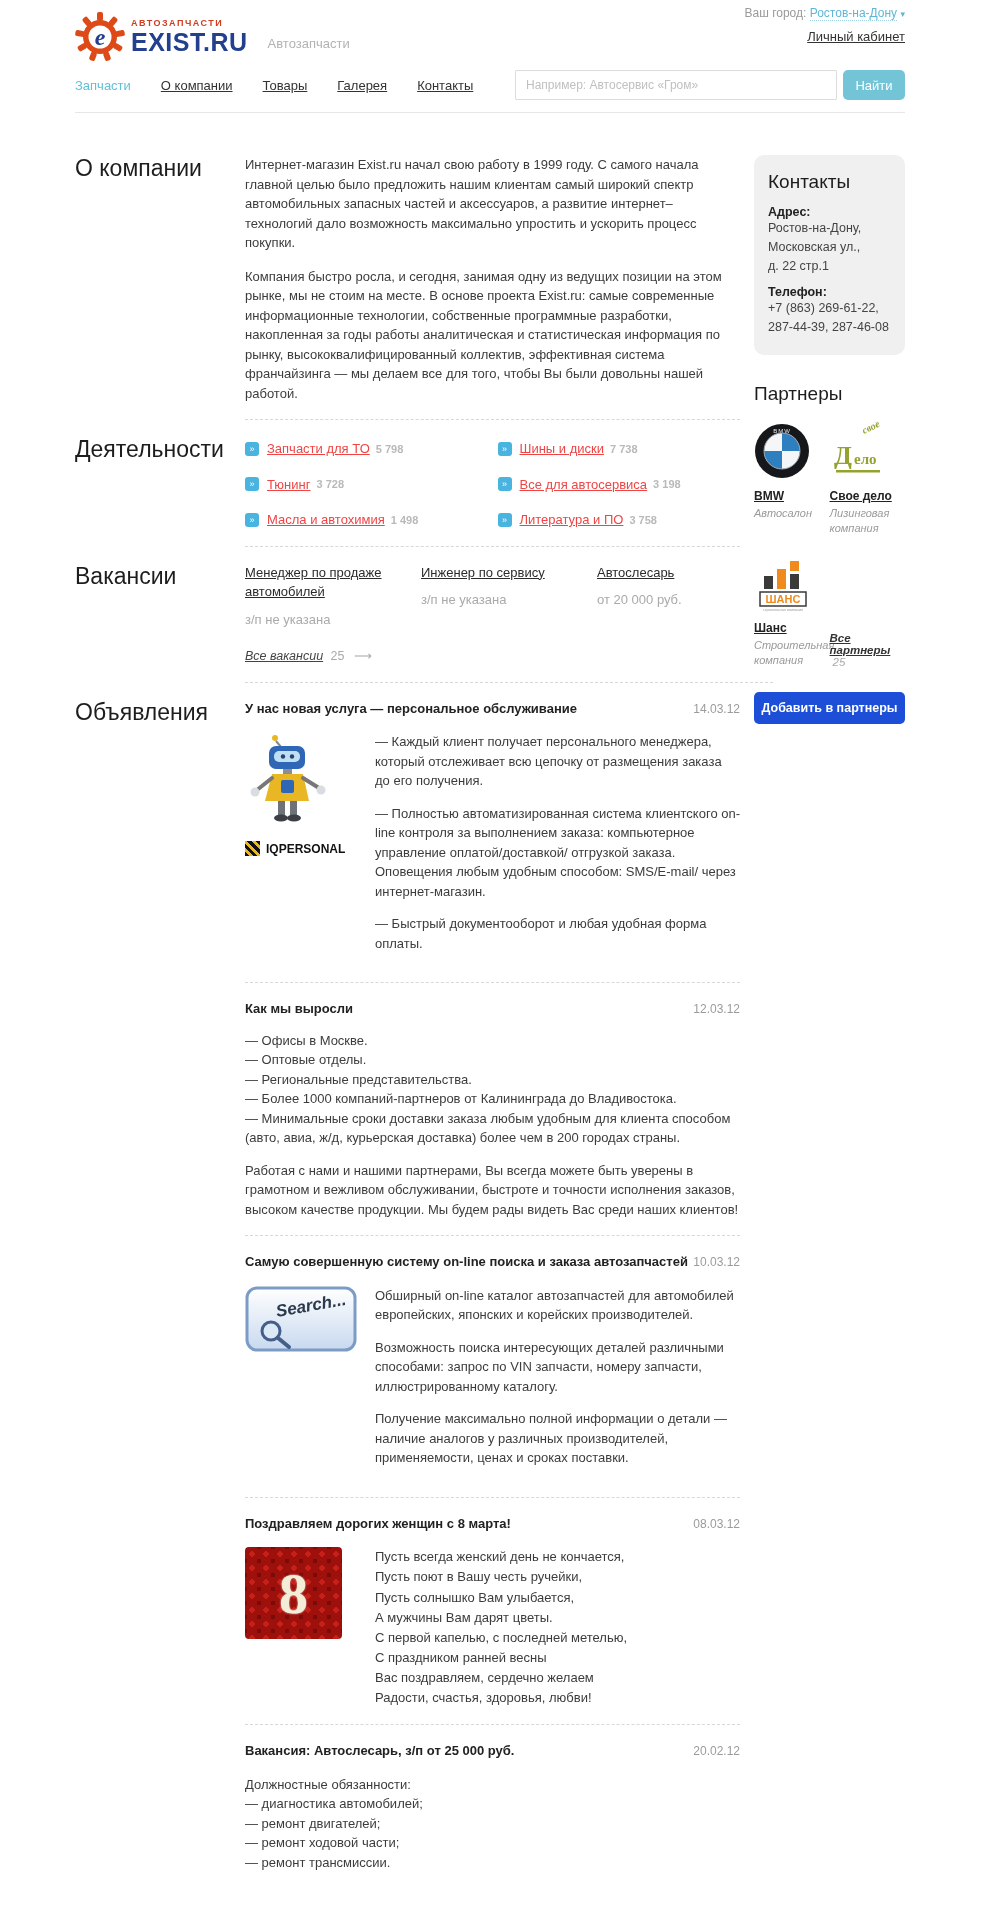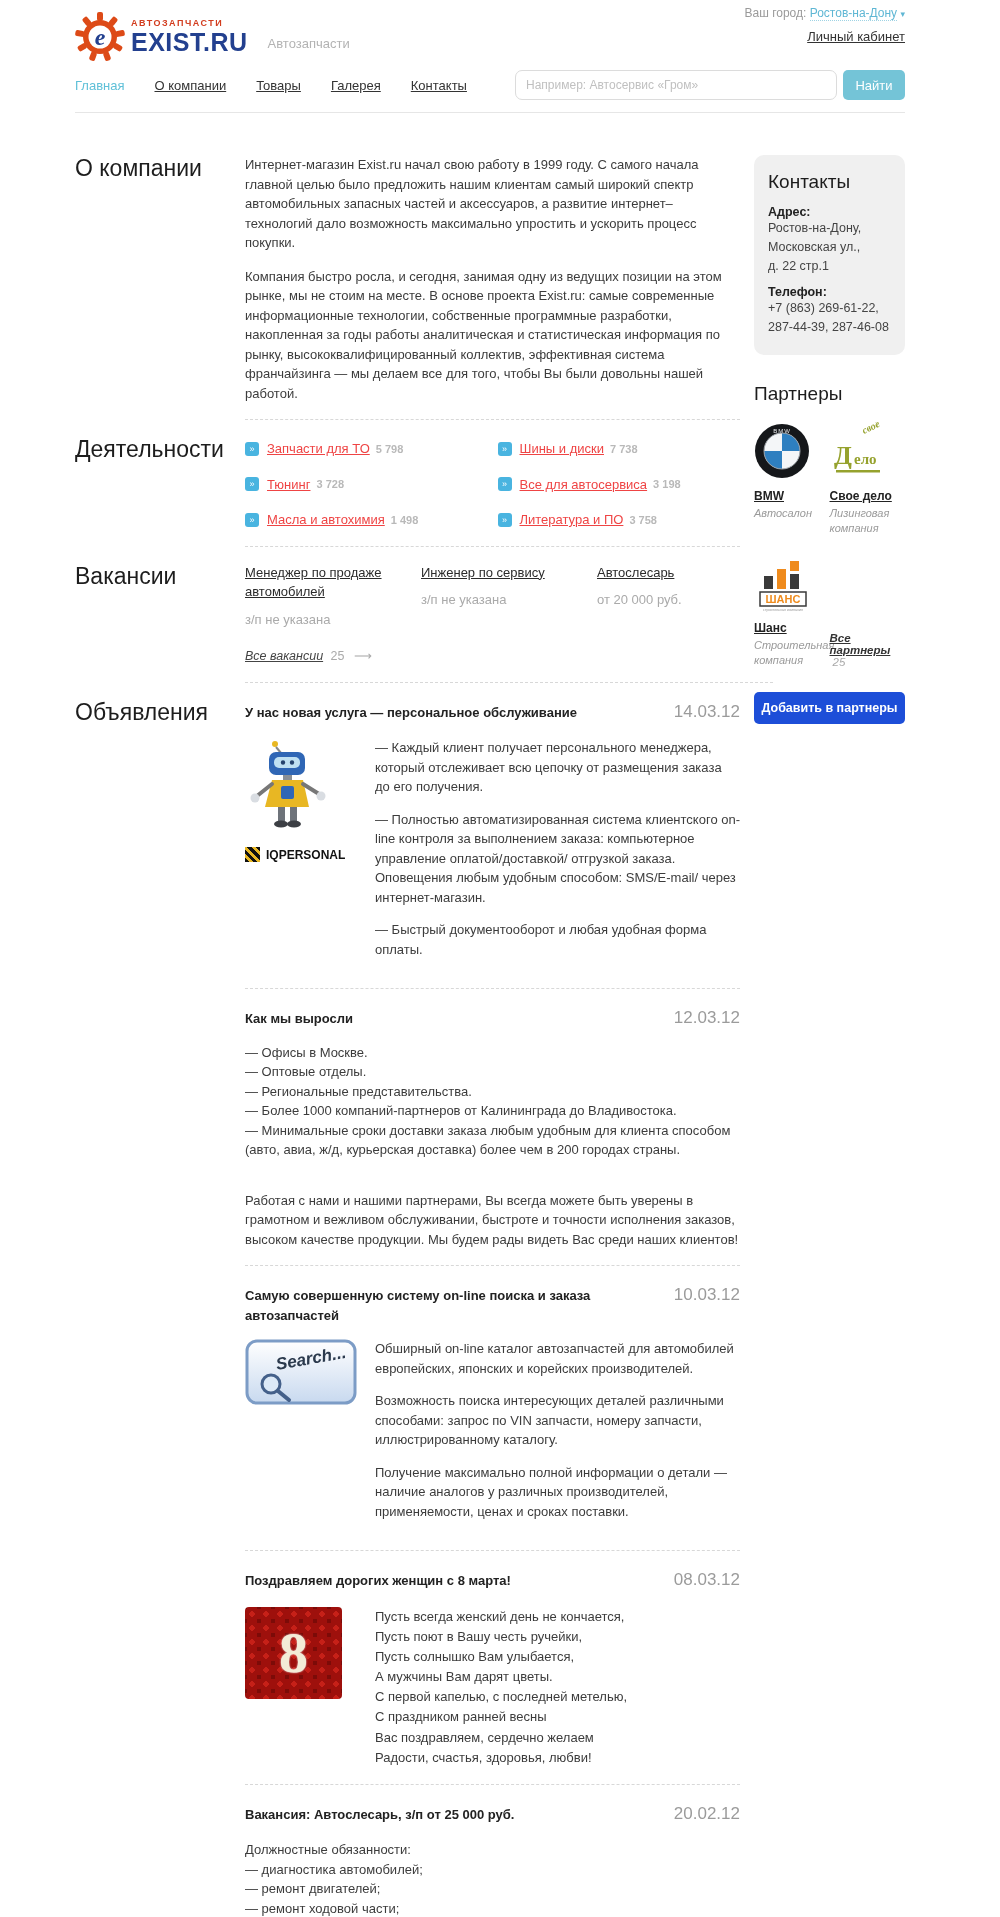--- a/index.html
+++ b/index.html
@@ -14,21 +14,21 @@
   .logo-row{display:flex;align-items:center;height:62px;}
   .logo{display:flex;align-items:center;cursor:pointer;}
   .logo-text{margin-left:6px;line-height:1;}
   .logo-top{color:#d23c1e;font-size:9px;font-weight:bold;letter-spacing:1.5px;}
   .logo-main{color:#23408f;font-size:25px;font-weight:bold;letter-spacing:.5px;margin-top:2px;}
   .tagline{color:#b3b3b3;font-size:13px;margin-left:20px;margin-top:12px;}
   .nav-row{display:flex;align-items:center;margin-top:2px;padding-bottom:12px;border-bottom:1px solid #e6e6e6;}
   .nav-link{font-size:13px;color:#333;text-decoration:underline;margin-right:30px;cursor:pointer;}
   .nav-link.active{color:#5fc0d8;text-decoration:none;}
   .search-box{margin-left:auto;display:flex;align-items:center;}
-  .search-input{width:300px;height:28px;border:1px solid #dcdcdc;border-radius:7px;padding:0 10px;font-size:12px;color:#555;font-family:"Liberation Sans",sans-serif;}
+  .search-input{width:300px;height:28px;border:1px solid #dcdcdc;border-radius:1px;padding:0 10px;font-size:12px;color:#555;font-family:"Liberation Sans",sans-serif;}
   .search-input::placeholder{color:#c0c0c0;}
   .search-btn{margin-left:6px;width:62px;height:30px;border:none;border-radius:5px;background:#74c4d7;color:#fff;font-size:13px;cursor:pointer;font-family:"Liberation Sans",sans-serif;}
   
   .content{display:flex;padding:26px 95px 0 75px;}
   .main-col{width:665px;}
   .sidebar{width:151px;margin-left:14px;flex-shrink:0;}
   .sec{display:flex;}
   .sec-label{width:170px;flex-shrink:0;font-size:23px;color:#1d1d1d;padding-top:0;}
   .sec-body{flex:1;font-size:13px;color:#3c3c3c;line-height:1.5;}
   .sec-body p{margin:0 0 14px;}
@@ -44,21 +44,21 @@
   .vac-col{width:168px;margin-right:8px;}
   .vac-title{color:#2b2b2b;text-decoration:underline;cursor:pointer;line-height:1.4;}
   .vac-salary{color:#aaa;margin-top:8px;}
   .vac-all{margin-top:18px;font-size:12.5px;}
   .vac-all-link{font-style:italic;text-decoration:underline;color:#444;cursor:pointer;}
   .vac-all-count{color:#aaa;margin-left:4px;}
   .vac-arrow{color:#aaa;margin-left:6px;}
   
   .ann-head{display:flex;justify-content:space-between;align-items:baseline;}
   .ann-title{font-weight:bold;color:#222;}
-  .ann-date{color:#9b9b9b;font-size:17px;}
+  .ann-date{color:#9b9b9b;font-size:12px;}
   .ann-flex{display:flex;margin-top:14px;}
   .ann-media{width:130px;flex-shrink:0;}
   .ann-text{flex:1;}
   .ann-text p{margin:0 0 13px;}
   .ann-lines div{margin:0;}
   .iq-caption{display:flex;align-items:center;margin-top:10px;}
   .iq-stripe{width:15px;height:15px;margin-right:6px;background:repeating-linear-gradient(45deg,#111 0 3px,#e8b723 3px 6px);}
   .iq-text{font-weight:bold;font-size:12px;color:#111;}
   .march-img{width:97px;height:92px;border-radius:4px;background-color:#9e100c;background-image:radial-gradient(#c62018 26%,transparent 27%),radial-gradient(#7c0b08 22%,transparent 23%);background-size:14px 14px;background-position:0 0,7px 7px;display:flex;align-items:center;justify-content:center;}
   .march-eight{font-family:"Liberation Serif",serif;font-weight:bold;font-size:58px;color:#f3ecd7;text-shadow:0 0 2px #fff;}
@@ -121,21 +121,21 @@
         </svg>
         <div class="logo-text">
           <div class="logo-top">АВТОЗАПЧАСТИ</div>
           <div class="logo-main">EXIST.RU</div>
         </div>
       </div>
       <div class="tagline">Автозапчасти</div>
     </div>
 
     <div class="nav-row">
-      <a class="nav-link active">Главная</a>
+      <a class="nav-link active">Запчасти</a>
       <a class="nav-link">О компании</a>
       <a class="nav-link">Товары</a>
       <a class="nav-link">Галерея</a>
       <a class="nav-link">Контакты</a>
       <div class="search-box">
         <input class="search-input" type="text" placeholder="Например: Автосервис «Гром»" style="">
         <button class="search-btn">Найти</button>
       </div>
     </div>
   </div>
@@ -266,21 +266,21 @@
               <span class="ann-title">Как мы выросли</span>
               <span class="ann-date">12.03.12</span>
             </div>
             <div class="ann-lines" style="margin-top:12px;">
               <div>— Офисы в Москве.</div>
               <div>— Оптовые отделы.</div>
               <div>— Региональные представительства.</div>
               <div>— Более 1000 компаний-партнеров от Калининграда до Владивостока.</div>
               <div>— Минимальные сроки доставки заказа любым удобным для клиента способом (авто, авиа, ж/д, курьерская доставка) более чем в 200 городах страны.</div>
             </div>
-            <p style="margin-top:31px;">Работая с нами и нашими партнерами, Вы всегда можете быть уверены в грамотном и вежливом обслуживании, быстроте и точности исполнения заказов, высоком качестве продукции. Мы будем рады видеть Вас среди наших клиентов!</p>
+            <p style="margin-top:13px;">Работая с нами и нашими партнерами, Вы всегда можете быть уверены в грамотном и вежливом обслуживании, быстроте и точности исполнения заказов, высоком качестве продукции. Мы будем рады видеть Вас среди наших клиентов!</p>
             <div class="dashed"></div>
           </div>
 
           <div>
             <div class="ann-head">
               <span class="ann-title">Самую совершенную систему on-line поиска и заказа автозапчастей</span>
               <span class="ann-date">10.03.12</span>
             </div>
             <div class="ann-flex">
               <div class="ann-media">

